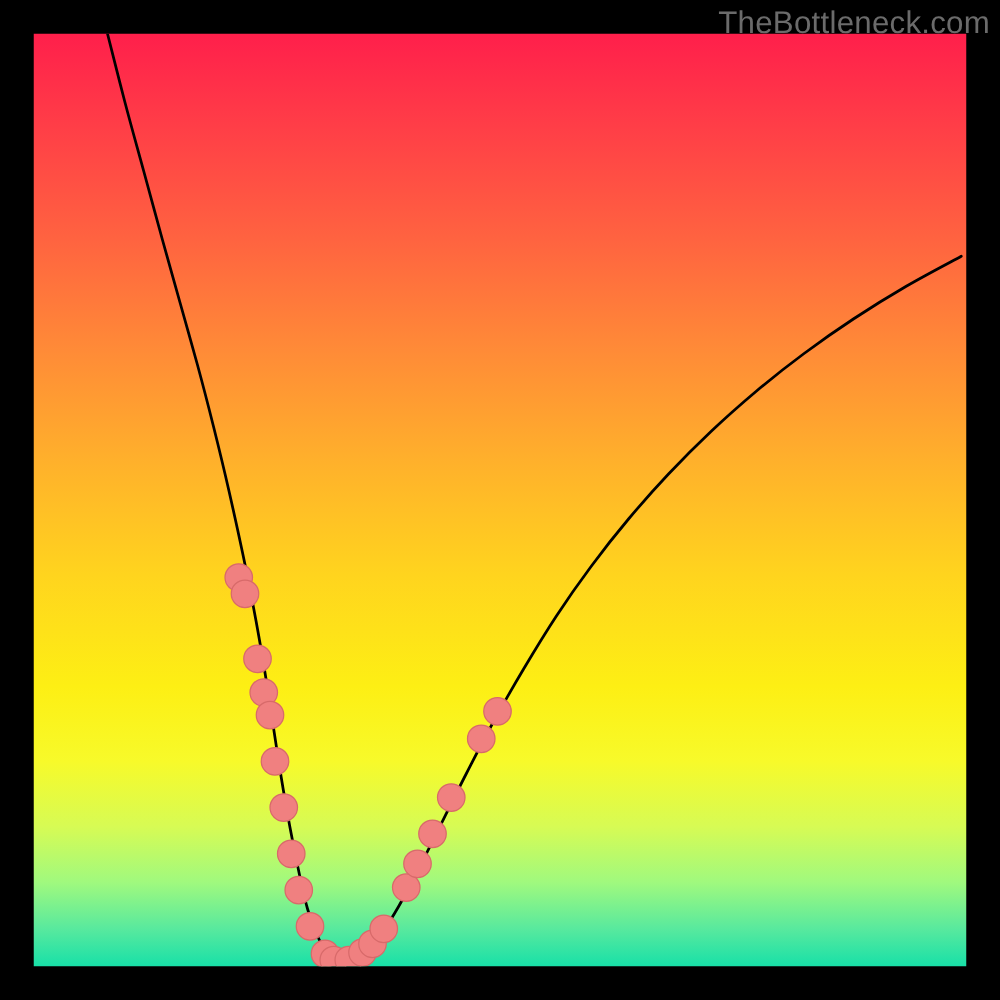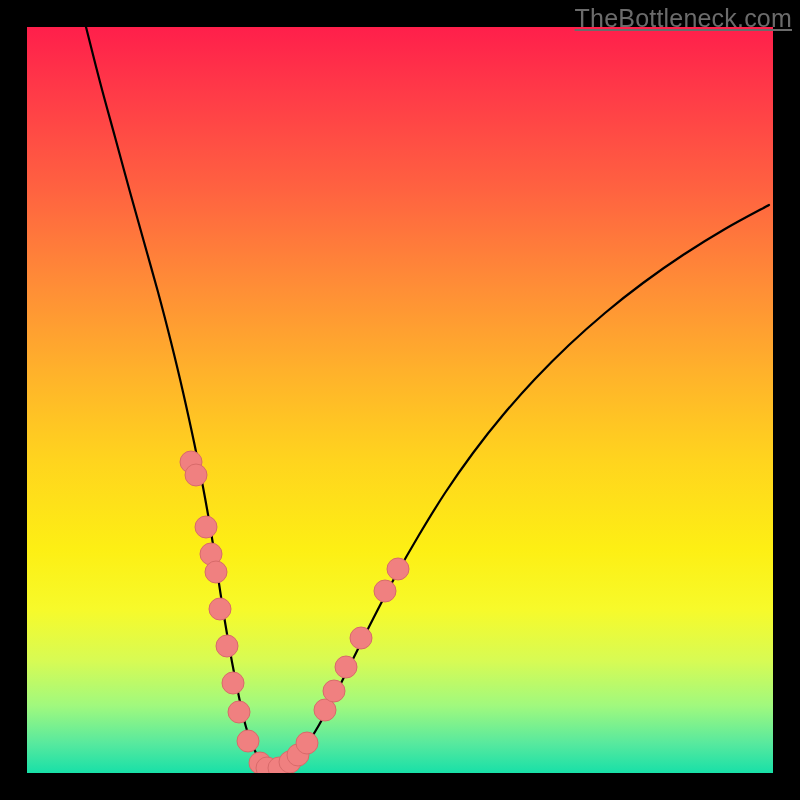--- a/index.html
+++ b/index.html
@@ -34,21 +34,20 @@
   }
   .watermark {
     position: absolute;
     top: 4px;
     right: 8px;
     color: #6b6b6b;
     font-size: 25px;
     letter-spacing: 0.2px;
     font-weight: 500;
     z-index: 10;
-    text-decoration: underline;
   }
   svg {
     position: absolute;
     left: 0;
     top: 0;
   }
 </style>
 </head>
 <body>
 

